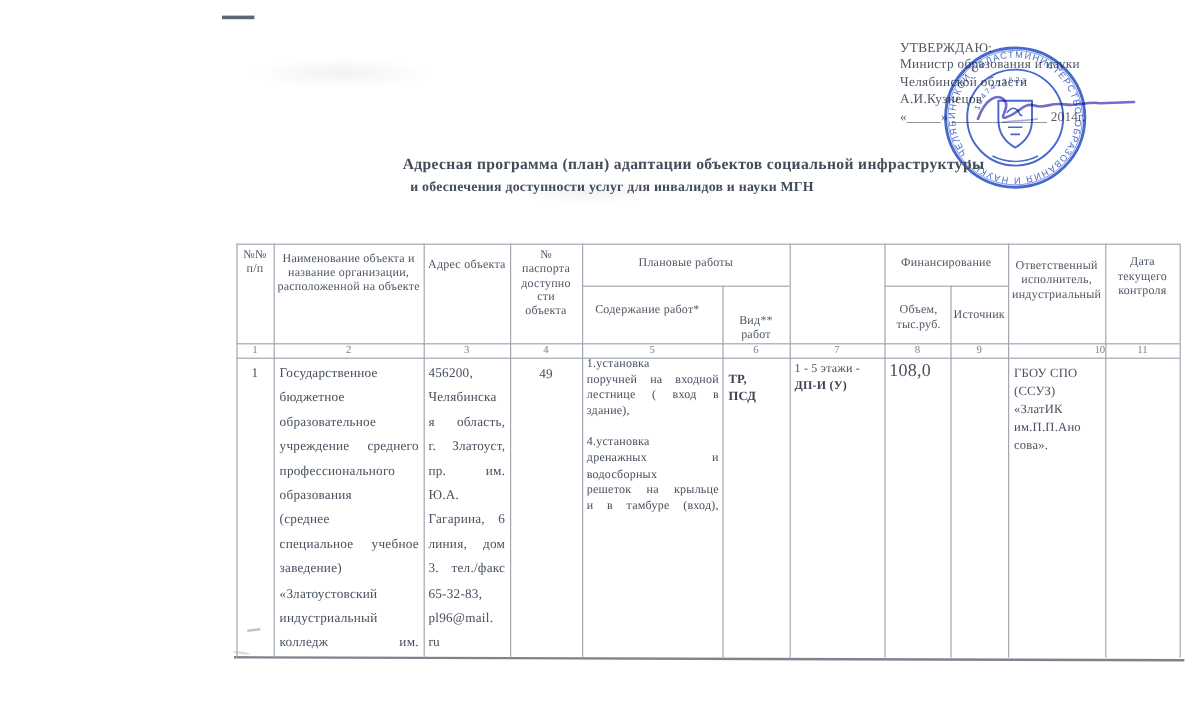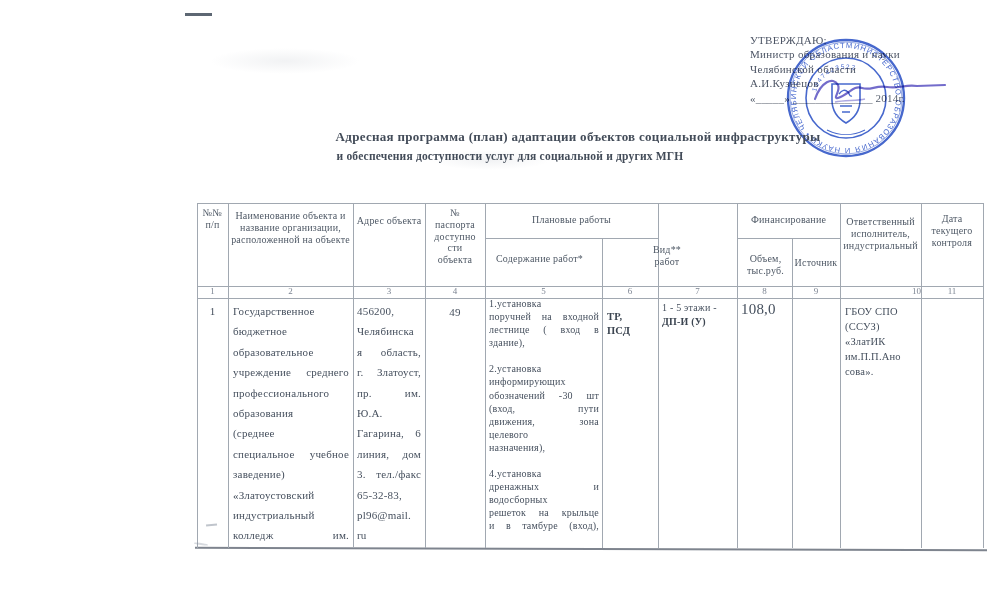--- a/index.html
+++ b/index.html
@@ -71,21 +71,21 @@
     <g stroke="#2d53c6" fill="none" stroke-width="1.6">
       <path d="M62,62 h28 v16 c0,13 -7,19 -14,23 c-7,-4 -14,-10 -14,-23 z"></path>
       <path d="M69,72 c3,-4 6,-5 9,-2 c2,2 1,5 4,4" stroke-width="1.3"></path>
       <path d="M70,84 h12 M72,90 h8" stroke-width="1.3"></path>
       <path d="M57,108 c12,6 26,6 38,0" stroke-width="1.2"></path>
     </g>
   </svg>
 
   <div id="title1" class="abs">Адресная программа (план) адаптации объектов социальной инфраструктуры</div>
   <div id="title23" class="abs">
-    <div>и обеспечения доступности услуг для социальной и других МГН</div>
+    <div>и обеспечения доступности услуг для инвалидов и науки МГН</div>
   </div>
 
   <div class="hline" style="left:197px;top:203px;width:786px;"></div>
   <div class="hline" style="left:485px;top:238px;width:173px;"></div>
   <div class="hline" style="left:737px;top:238px;width:103px;"></div>
   <div class="hline" style="left:197px;top:286px;width:786px;"></div>
   <div class="hline" style="left:197px;top:298px;width:786px;"></div>
   <div class="hline" style="left:195px;top:548px;width:792px;height:2px;background:#7e848e;transform:rotate(0.18deg);"></div>
 
   <div class="vline" style="left:197px;top:203px;height:345px;"></div>
@@ -105,21 +105,21 @@
   <div class="hcell" style="left:198px;top:207px;width:29px;">№№ п/п</div>
   <div class="hcell" style="left:231px;top:210px;width:119px;">Наименование объекта и название организации, расположенной на объекте</div>
   <div class="hcell" style="left:355px;top:215px;width:68px;">Адрес объекта</div>
   <div class="hcell pre" style="left:427px;top:207px;width:56px;">№
 паспорта
 доступно
 сти
 объекта</div>
   <div class="hcell" style="left:487px;top:214px;width:169px;">Плановые работы</div>
   <div class="hcell" style="left:470px;top:253px;width:113px;text-align:right;">Содержание работ*</div>
-  <div class="hcell" style="left:604px;top:244px;width:52px;padding-left:37px;">Вид** работ</div>
+  <div class="hcell" style="left:604px;top:262px;width:52px;">Вид** работ</div>
   <div class="hcell" style="left:739px;top:214px;width:99px;">Финансирование</div>
   <div class="hcell" style="left:740px;top:253px;width:51px;">Объем, тыс.руб.</div>
   <div class="hcell" style="left:793px;top:257px;width:46px;">Источник</div>
   <div class="hcell" style="left:842px;top:216px;width:77px;">Ответственный исполнитель, индустриальный</div>
   <div class="hcell" style="left:923px;top:213px;width:58px;">Дата текущего контроля</div>
 
   <div class="ncell" style="left:197px;top:286px;width:31px;">1</div>
   <div class="ncell" style="left:228px;top:286px;width:125px;">2</div>
   <div class="ncell" style="left:353px;top:286px;width:72px;">3</div>
   <div class="ncell" style="left:425px;top:286px;width:60px;">4</div>
@@ -159,27 +159,20 @@
 pl96@mail.
 ru</div>
 
   <div class="dcell big" style="left:425px;top:302px;width:60px;text-align:center;">49</div>
 
   <div class="dcell" style="left:489px;top:297px;width:110px;">
     <div class="small pre just">1.установка
 поручней на входной
 лестнице ( вход в
 здание),</div>
-    <div class="small pre just" style="margin-top:13px;">2.установка
-информирующих
-обозначений -30 шт
-(вход, пути
-движения, зона
-целевого
-назначения),</div>
     <div class="small pre just" style="margin-top:13px;">4.установка
 дренажных и
 водосборных
 решеток на крыльце
 и в тамбуре (вход),</div>
   </div>
 
   <div class="dcell pre" style="left:607px;top:300px;width:48px;font-size:10.5px;line-height:13.5px;font-weight:bold;color:#3c4551;margin-top:10px;">ТР,
 ПСД</div>
 

